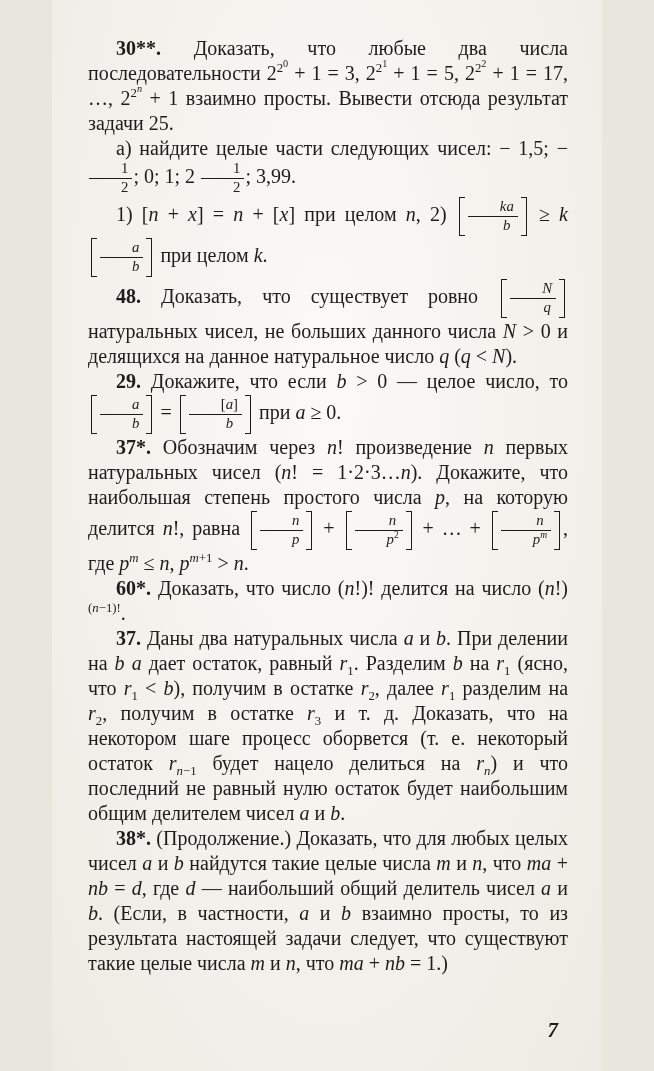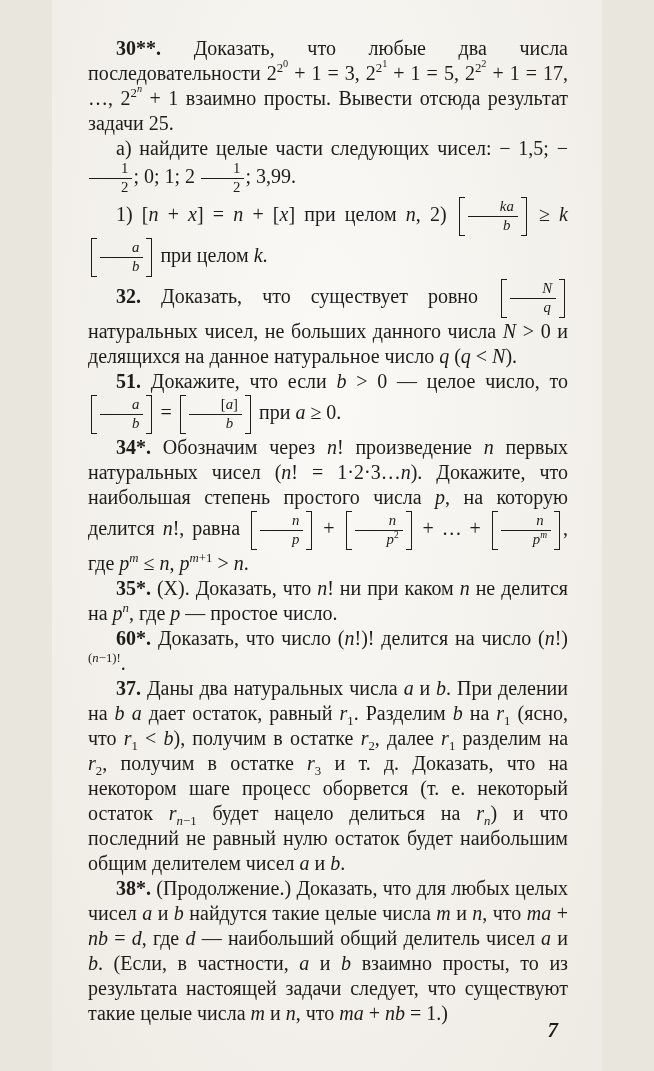--- a/index.html
+++ b/index.html
@@ -61,50 +61,50 @@
         </span> ≥ <i>k</i> <span class="bgrp">
           <span class="lb"></span>
           <span class="bc">
             <span class="frac">
               <span class="num"><i>a</i></span>
               <span class="den"><i>b</i></span>
             </span>
           </span>
           <span class="rb"></span>
         </span> при целом <i>k</i>.</p>
-      <p class="para"><b class="plabel">32. </b>Доказать, что существует ровно <span class="bgrp">
+      <p class="para"><b class="plabel">48. </b>Доказать, что существует ровно <span class="bgrp">
           <span class="lb"></span>
           <span class="bc">
             <span class="frac">
               <span class="num"><i>N</i></span>
               <span class="den"><i>q</i></span>
             </span>
           </span>
           <span class="rb"></span>
         </span> натуральных чисел, не больших данного числа <i>N</i> &gt; 0 и делящихся на данное натуральное число <i>q</i> (<i>q</i> &lt; <i>N</i>).</p>
-      <p class="para"><b class="plabel">51. </b>Докажите, что если <i>b</i> &gt; 0 — целое число, то <span class="bgrp">
+      <p class="para"><b class="plabel">29. </b>Докажите, что если <i>b</i> &gt; 0 — целое число, то <span class="bgrp">
           <span class="lb"></span>
           <span class="bc">
             <span class="frac">
               <span class="num"><i>a</i></span>
               <span class="den"><i>b</i></span>
             </span>
           </span>
           <span class="rb"></span>
         </span> = <span class="bgrp">
           <span class="lb"></span>
           <span class="bc">
             <span class="frac">
               <span class="num">[<i>a</i>]</span>
               <span class="den"><i>b</i></span>
             </span>
           </span>
           <span class="rb"></span>
         </span> при <i>a</i> ≥ 0.</p>
-      <p class="para"><b class="plabel">34*. </b>Обозначим через <i>n</i>! произведение <i>n</i> первых натуральных чисел (<i>n</i>! = 1·2·3…<i>n</i>). Докажите, что наибольшая степень простого числа <i>p</i>, на которую делится <i>n</i>!, равна <span class="bgrp">
+      <p class="para"><b class="plabel">37*. </b>Обозначим через <i>n</i>! произведение <i>n</i> первых натуральных чисел (<i>n</i>! = 1·2·3…<i>n</i>). Докажите, что наибольшая степень простого числа <i>p</i>, на которую делится <i>n</i>!, равна <span class="bgrp">
           <span class="lb"></span>
           <span class="bc">
             <span class="frac">
               <span class="num"><i>n</i></span>
               <span class="den"><i>p</i></span>
             </span>
           </span>
           <span class="rb"></span>
         </span> + <span class="bgrp">
           <span class="lb"></span>
@@ -118,19 +118,18 @@
         </span> + … + <span class="bgrp">
           <span class="lb"></span>
           <span class="bc">
             <span class="frac">
               <span class="num"><i>n</i></span>
               <span class="den"><i>p</i><sup><i>m</i></sup></span>
             </span>
           </span>
           <span class="rb"></span>
         </span>, где <i>p</i><sup><i>m</i></sup> ≤ <i>n</i>, <i>p</i><sup><i>m</i>+1</sup> &gt; <i>n</i>.</p>
-      <p class="para"><b class="plabel">35*. </b>(Х). Доказать, что <i>n</i>! ни при каком <i>n</i> не делится на <i>p</i><sup><i>n</i></sup>, где <i>p</i> — простое число.</p>
       <p class="para"><b class="plabel">60*. </b>Доказать, что число (<i>n</i>!)! делится на число (<i>n</i>!)<sup>(<i>n</i>−1)!</sup>.</p>
       <p class="para"><b class="plabel">37. </b>Даны два натуральных числа <i>a</i> и <i>b</i>. При делении на <i>b</i> <i>a</i> дает остаток, равный <i>r</i><sub>1</sub>. Разделим <i>b</i> на <i>r</i><sub>1</sub> (ясно, что <i>r</i><sub>1</sub> &lt; <i>b</i>), получим в остатке <i>r</i><sub>2</sub>, далее <i>r</i><sub>1</sub> разделим на <i>r</i><sub>2</sub>, получим в остатке <i>r</i><sub>3</sub> и т. д. Доказать, что на некотором шаге процесс оборвется (т. е. некоторый остаток <i>r</i><sub><i>n</i>−1</sub> будет нацело делиться на <i>r</i><sub><i>n</i></sub>) и что последний не равный нулю остаток будет наибольшим общим делителем чисел <i>a</i> и <i>b</i>.</p>
       <p class="para"><b class="plabel">38*. </b>(Продолжение.) Доказать, что для любых целых чисел <i>a</i> и <i>b</i> найдутся такие целые числа <i>m</i> и <i>n</i>, что <i>ma</i> + <i>nb</i> = <i>d</i>, где <i>d</i> — наибольший общий делитель чисел <i>a</i> и <i>b</i>. (Если, в частности, <i>a</i> и <i>b</i> взаимно просты, то из результата настоящей задачи следует, что существуют такие целые числа <i>m</i> и <i>n</i>, что <i>ma</i> + <i>nb</i> = 1.)</p>
     </div>
   <div class="pageno">7</div>
 </div>
 
 </body></html>

